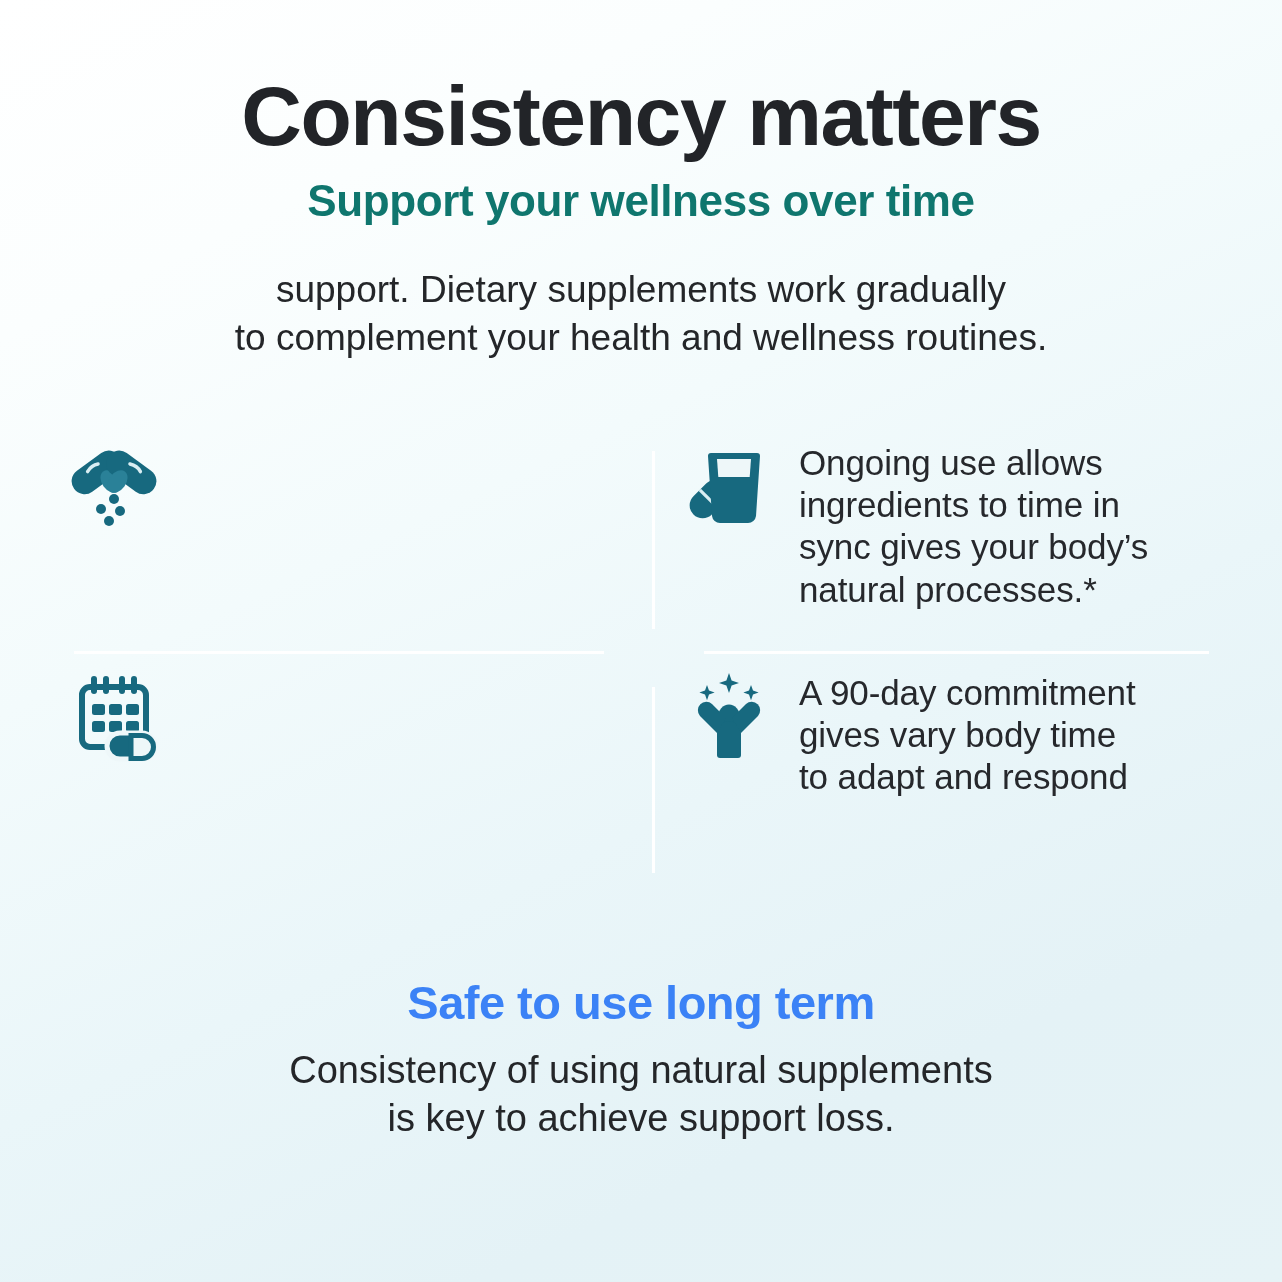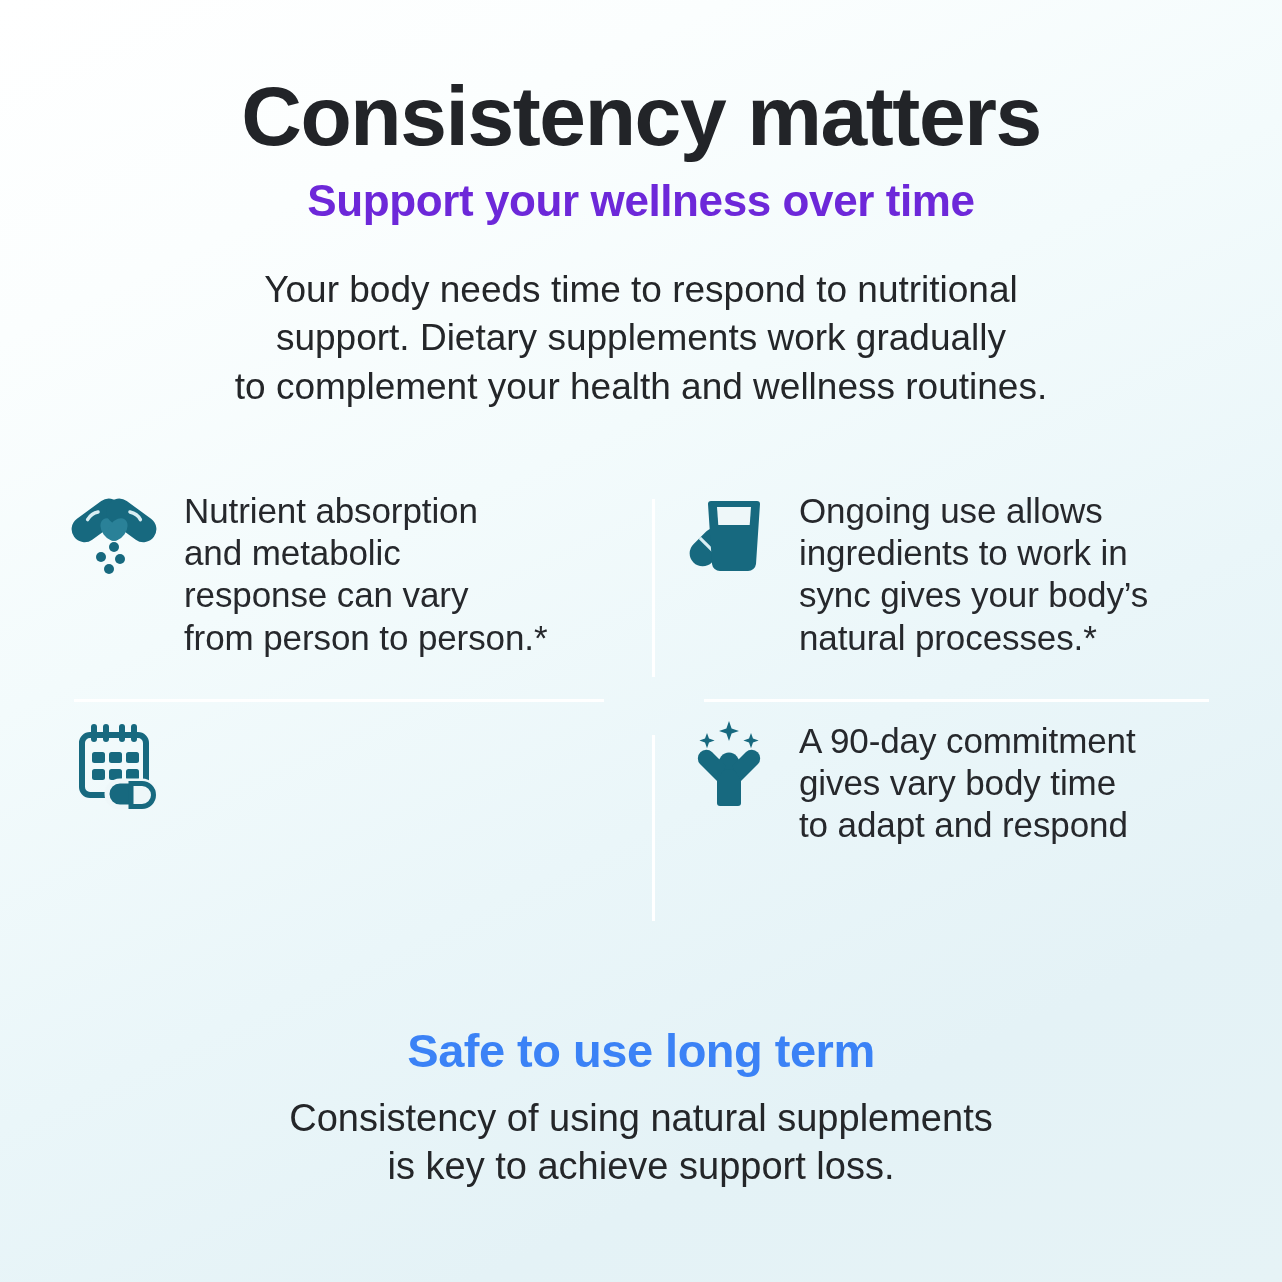--- a/index.html
+++ b/index.html
@@ -40,21 +40,21 @@
     letter-spacing: -1.4px;
     line-height: 1.0;
     color: #222428;
     margin: 0;
   }
   .subhead {
     font-size: 44px;
     font-weight: 700;
     letter-spacing: -0.4px;
     line-height: 1.1;
-    color: #6d28d9;
+    color: #0f766e;
     margin: 19px 0 0 0;
   }
 
   .intro {
     margin: 41px auto 0 auto;
     width: 1000px;
     text-align: center;
     font-size: 37px;
     font-weight: 400;
     line-height: 1.30;
@@ -138,21 +138,20 @@
 </head>
 <body>
 
 <div class="poster">
 
   <div class="header">
     <h1 class="headline">Consistency matters</h1>
     <h2 class="subhead">Support your wellness over time</h2>
 
     <div class="intro">
-      <span class="line">Your body needs time to respond to nutritional</span>
       <span class="line">support. Dietary supplements work gradually</span>
       <span class="line">to complement your health and wellness routines.</span>
     </div>
   </div>
 
   <div class="grid">
 
     <div class="divider div-v-top"></div>
     <div class="divider div-v-bot"></div>
     <div class="divider div-h-left"></div>
@@ -176,47 +175,41 @@
             <path d="M20 24 q7 -3 13 0" stroke="#d9eef3" stroke-width="3.4" fill="none" stroke-linecap="round" transform="rotate(-36 30 28)"></path>
             <path d="M59 24 q7 -3 13 0" stroke="#d9eef3" stroke-width="3.4" fill="none" stroke-linecap="round" transform="rotate(36 62 28)"></path>
 
             <circle cx="46" cy="58" r="5"></circle>
             <circle cx="33" cy="68" r="5"></circle>
             <circle cx="52" cy="70" r="5"></circle>
             <circle cx="41" cy="80" r="5"></circle>
           </g>
         </svg>
       </div>
-      <div class="cell-text">
-        <span class="line">Nutrient absorption</span>
-        <span class="line">and metabolic</span>
-        <span class="line">response can vary</span>
-        <span class="line">from person to person.*</span>
-      </div>
     </div>
 
     <div class="cell r1 c2">
       <div class="cell-icon">
         <svg width="92" height="92" viewBox="0 0 92 92" aria-hidden="true">
           <g fill="#17697f">
 
             <g transform="rotate(-45 26 58)">
               <rect x="4" y="45" width="44" height="26" rx="13"></rect>
               <line x1="26" y1="45" x2="26" y2="71" stroke="#d9eef3" stroke-width="3.2"></line>
             </g>
 
             <path d="M28 12 h46 a3 3 0 0 1 3 3 l-4 60 a8 8 0 0 1 -8 7 h-28 a8 8 0 0 1 -8 -7 l-4 -60 a3 3 0 0 1 3 -3 z"></path>
 
             <path d="M34 18 h34 l-1.3 18 h-31.4 z" fill="#eef7f9"></path>
           </g>
         </svg>
       </div>
       <div class="cell-text">
         <span class="line">Ongoing use allows</span>
-        <span class="line">ingredients to work in</span>
+        <span class="line">ingredients to time in</span>
         <span class="line">sync gives your body’s</span>
         <span class="line">natural processes.*</span>
       </div>
     </div>
 
     <div class="cell r2 c1">
       <div class="cell-icon">
         <svg width="92" height="92" viewBox="0 0 92 92" aria-hidden="true">
           <g fill="none" stroke="#17697f" stroke-width="6" stroke-linecap="round">
 

